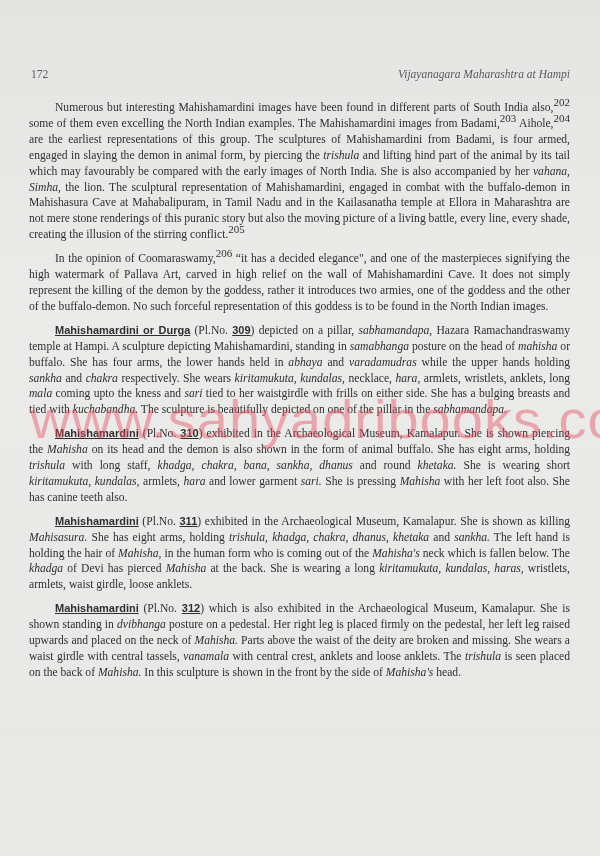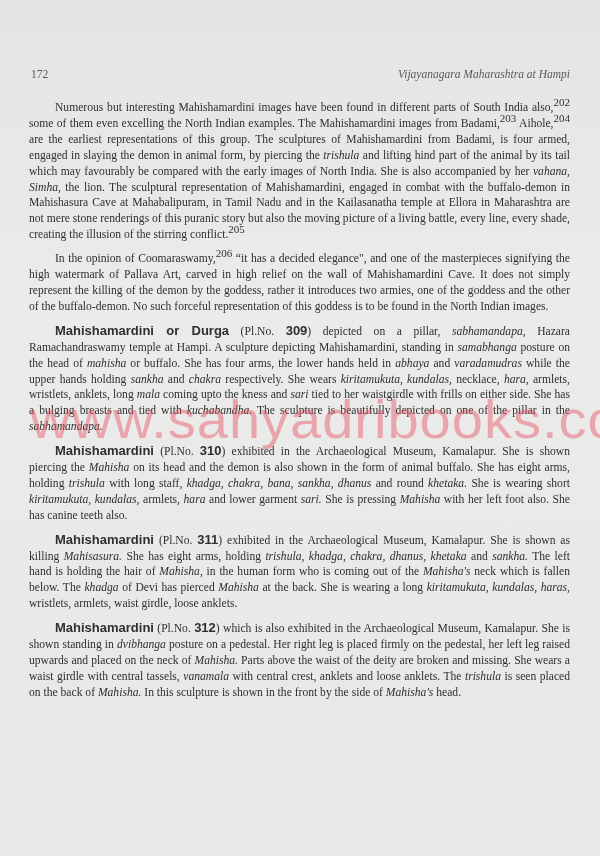--- a/index.html
+++ b/index.html
@@ -19,21 +19,21 @@
       font-size: 11.5px; color: #5a5a5a;
       display: flex; justify-content: space-between;
     }
     .header .running-title { font-style: italic; }
     .body {
       position: absolute; top: 100px; left: 29px; width: 541px;
       font-size: 11.6px; line-height: 15.9px; text-align: justify;
     }
     .para { margin: 0 0 8px 0; text-indent: 26px; }
     .para i { }
-    .para b { font-weight: bold; font-family: "Liberation Sans", sans-serif; font-size: 13px; }
+    .para b { font-weight: bold; font-family: "Liberation Sans", sans-serif; font-size: 11px; text-decoration: underline; }
     sup { font-size: 11px; line-height: 0; vertical-align: 5px; margin-top: 44px; }
     .watermark {
       position: absolute; left: 30px; top: 392px; width: 545px;
       font-family: "Liberation Sans", sans-serif; font-size: 56px; line-height: 56px;
       color: rgba(232, 80, 100, 0.45); letter-spacing: 1px; white-space: nowrap;
       pointer-events: none; transform: scaleY(0.95);
     }
   </style>
 </head>
 <body>

